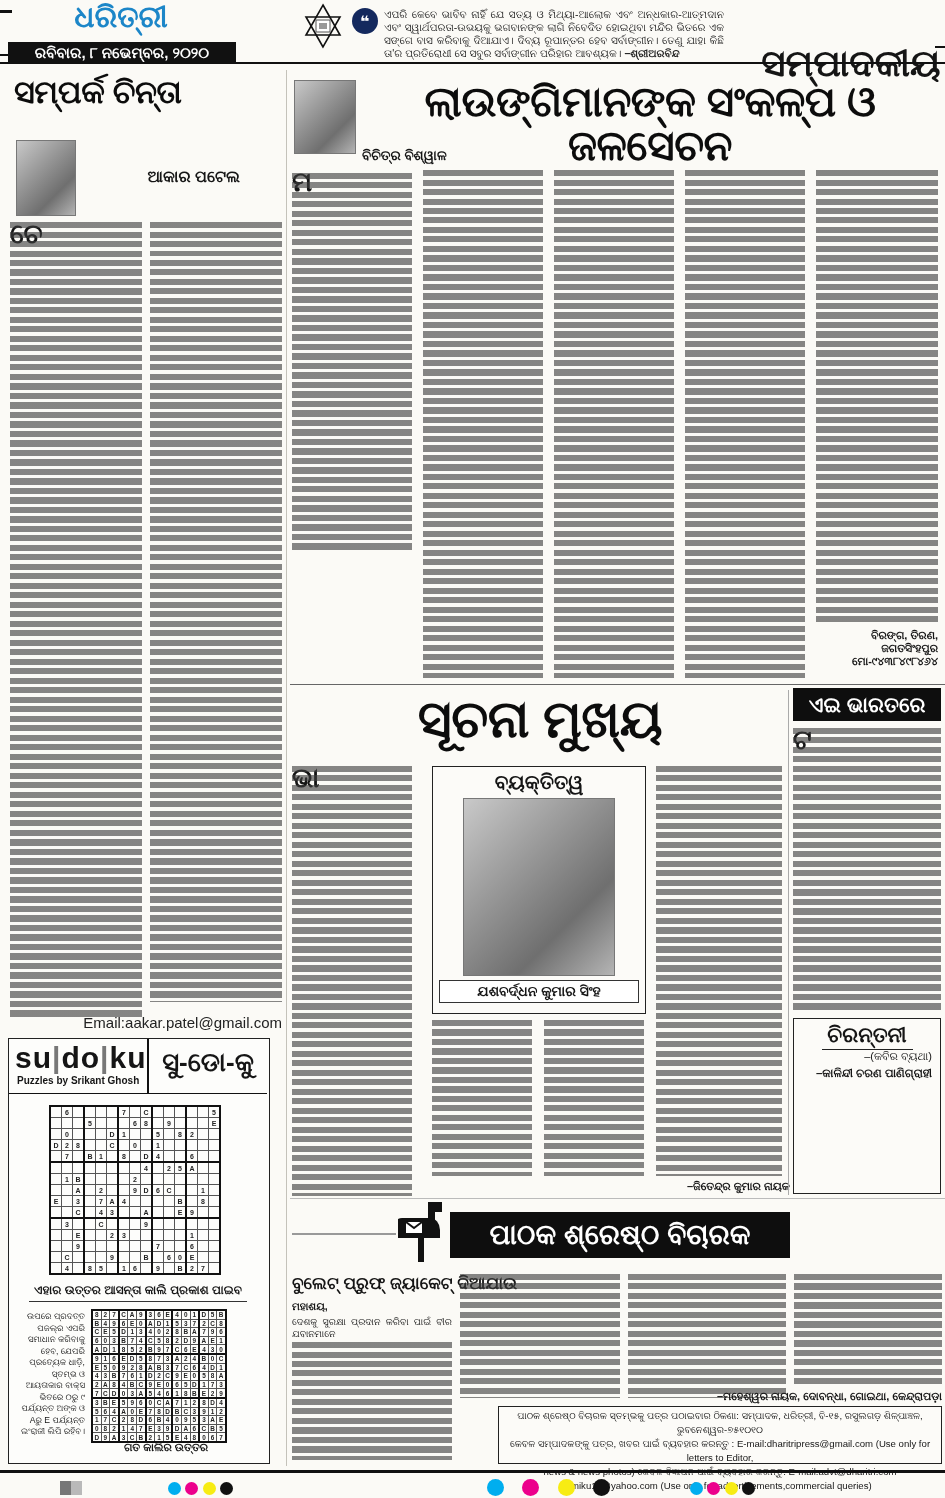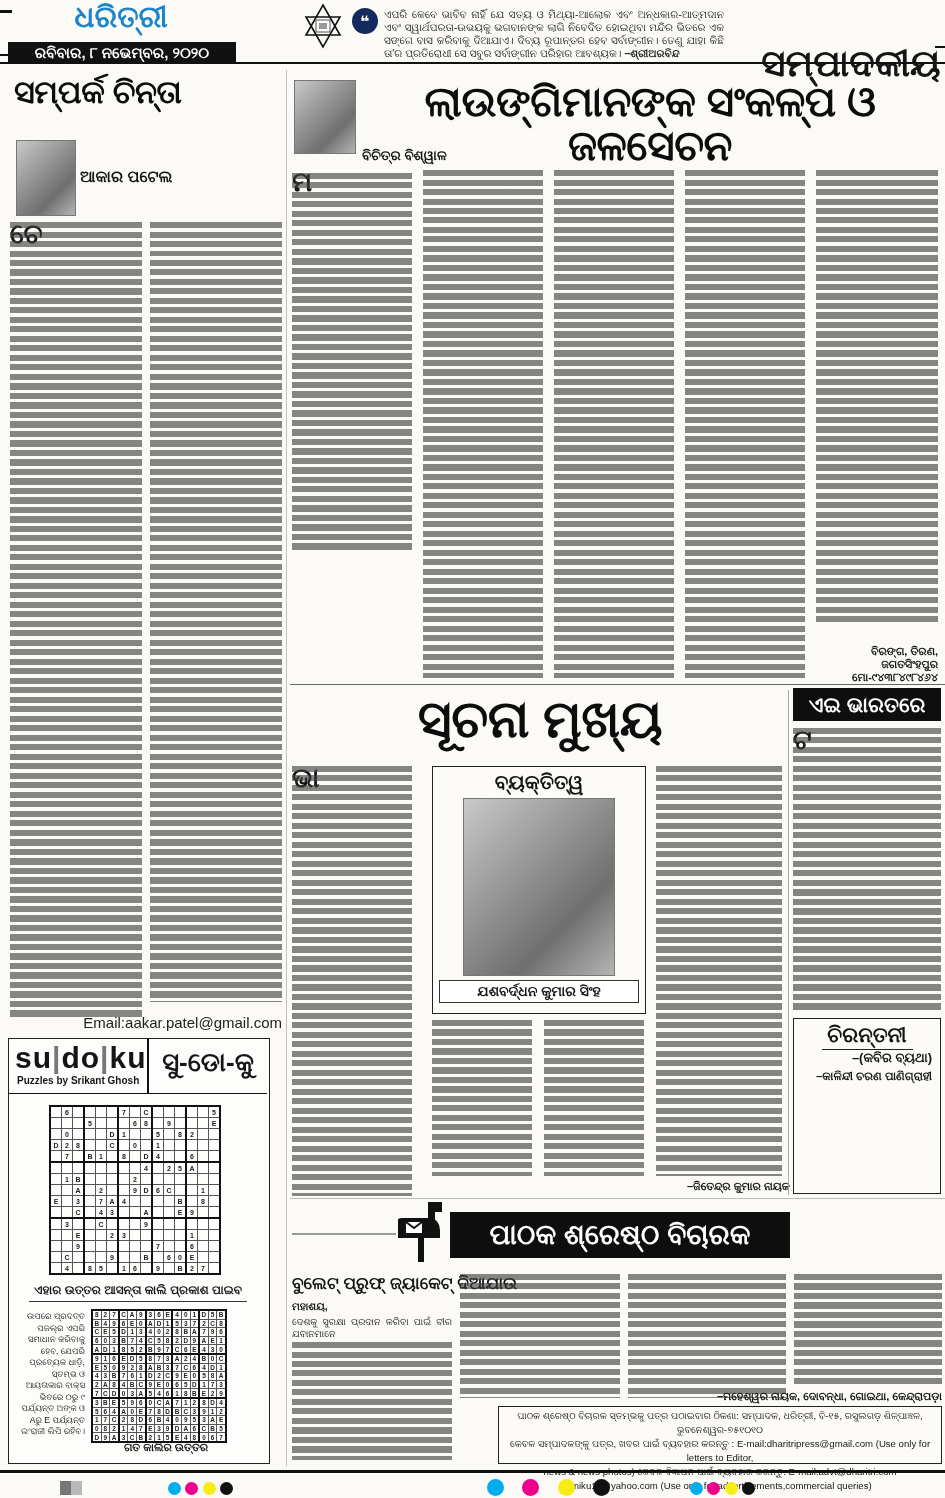--- a/index.html
+++ b/index.html
@@ -73,21 +73,21 @@
   <span class="edition">ସମ୍ପାଦକୀୟ</span>
   <span class="dots-v"></span>
   <span class="pageno">୬</span>
 </div>
 
 <div class="abs rule" style="left:0;top:62px;width:945px;height:2px;"></div>
 
 <div class="abs headline" style="left:14px;top:76px;width:268px;font-size:32px;text-align:left;">ସମ୍ପର୍କ ଚିନ୍ତା</div>
 
 <div class="abs photo" style="left:16px;top:140px;width:58px;height:74px;"></div>
-<div class="abs bold" style="left:80px;top:168px;width:160px;font-size:16px;text-align:left;">ଆକାର ପଟେଲ</div>
+<div class="abs bold" style="left:80px;top:168px;width:160px;font-size:16px;text-align:right;">ଆକାର ପଟେଲ</div>
 
 <div class="abs" style="left:10px;top:222px;width:132px;height:796px;">
   <span class="dropcap">ଚେ</span>
   <div class="sim" style="height:100%;"></div>
 </div>
 <div class="abs sim" style="left:150px;top:222px;width:132px;height:780px;"></div>
 <div class="abs right" style="left:60px;top:1014px;width:222px;font-size:15px;color:#222;">Email:aakar.patel@gmail.com</div>
 
 <div class="abs" style="left:286px;top:70px;width:1px;height:1396px;background:#c4c2ba;"></div>
 
@@ -634,21 +634,21 @@
 
 <div class="abs" style="left:292px;top:170px;width:120px;height:508px;">
   <span class="dropcap">ମ</span>
   <div class="sim" style="height:380px;margin-top:3px;"></div>
 </div>
 <div class="abs sim" style="left:423px;top:170px;width:120px;height:508px;"></div>
 <div class="abs sim" style="left:554px;top:170px;width:120px;height:508px;"></div>
 <div class="abs sim" style="left:685px;top:170px;width:120px;height:508px;"></div>
 <div class="abs" style="left:816px;top:170px;width:122px;height:508px;">
   <div class="sim" style="height:455px;"></div>
-  <div class="sig right" style="margin-top:20px;">
+  <div class="sig right" style="margin-top:4px;">
     <div>ବିରଙ୍ଗ, ତିରଣ, ଜଗତସିଂହପୁର</div>
     <div>ମୋ-୯୪୩୮୪୯୮୪୬୪</div>
   </div>
 </div>
 
 <div class="abs" style="left:290px;top:684px;width:655px;height:1px;background:#666;"></div>
 
 <div class="abs headline center" style="left:330px;top:692px;width:420px;font-size:52px;">ସୂଚନା ମୁଖ୍ୟ</div>
 
 <div class="abs" style="left:292px;top:766px;width:120px;height:430px;">
@@ -671,21 +671,21 @@
 <div class="abs blackbox" style="left:793px;top:688px;width:148px;height:33px;font-size:21px;">
   <span>ଏଇ ଭାରତରେ</span>
 </div>
 <div class="abs" style="left:793px;top:728px;width:148px;height:284px;">
   <span class="dropcap">ଟ</span>
   <div class="sim" style="height:100%;"></div>
 </div>
 
 <div class="abs boxed" style="left:793px;top:1018px;width:148px;height:176px;padding:4px 8px;box-sizing:border-box;">
   <div class="center bold" style="font-size:21px;border-bottom:1.5px solid #222;width:70%;margin:0 auto;padding-bottom:2px;">ଚିରନ୍ତନୀ</div>
-  <div class="right" style="font-size:13px;font-weight:bold;">–(କବିର ବ୍ୟଥା)</div>
+  <div class="right" style="font-size:11px;font-weight:normal;">–(କବିର ବ୍ୟଥା)</div>
   <div class="right bold" style="font-size:11.5px;margin-top:4px;">–କାଳିନ୍ଦୀ ଚରଣ ପାଣିଗ୍ରାହୀ</div>
 </div>
 
 <div class="abs" style="left:290px;top:1198px;width:655px;height:1px;background:#bbb;"></div>
 
 <div class="abs" style="left:292px;top:1233px;width:104px;height:2px;background:#999;"></div>
 <div class="abs" style="left:398px;top:1200px;width:48px;height:62px;">
   <svg width="48" height="62" viewBox="0 0 48 62">
     <rect x="30" y="2" width="7" height="34" fill="#111"></rect>
     <rect x="30" y="2" width="14" height="10" fill="#111"></rect>

